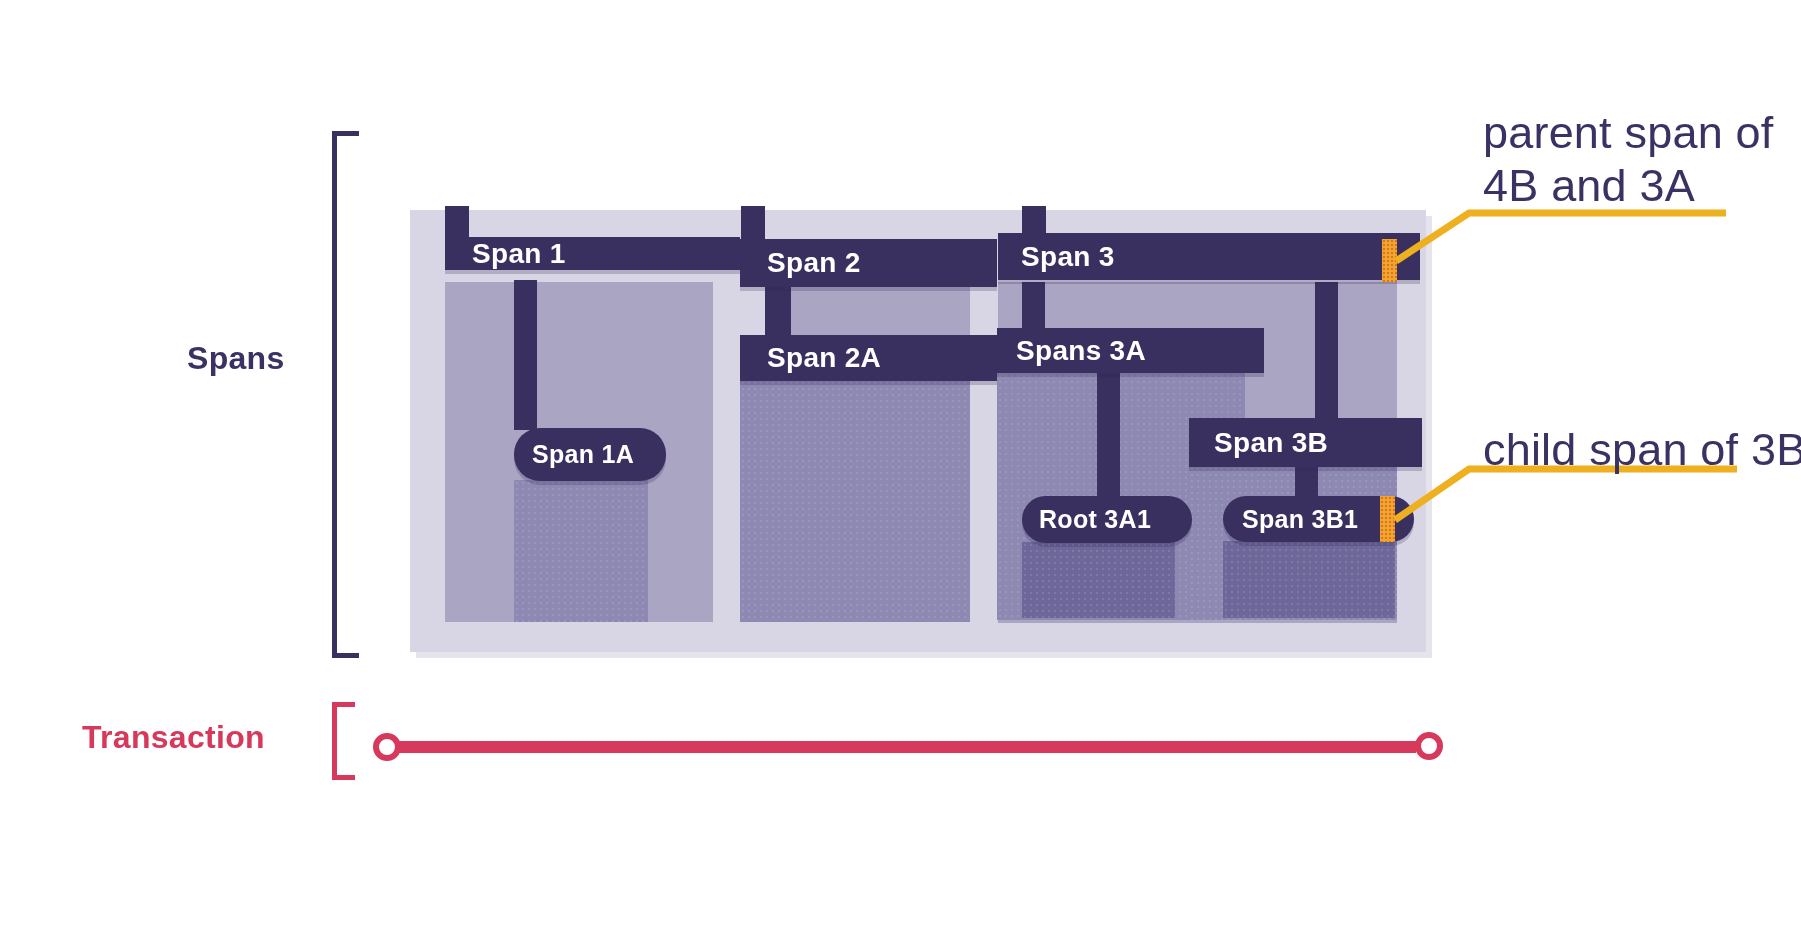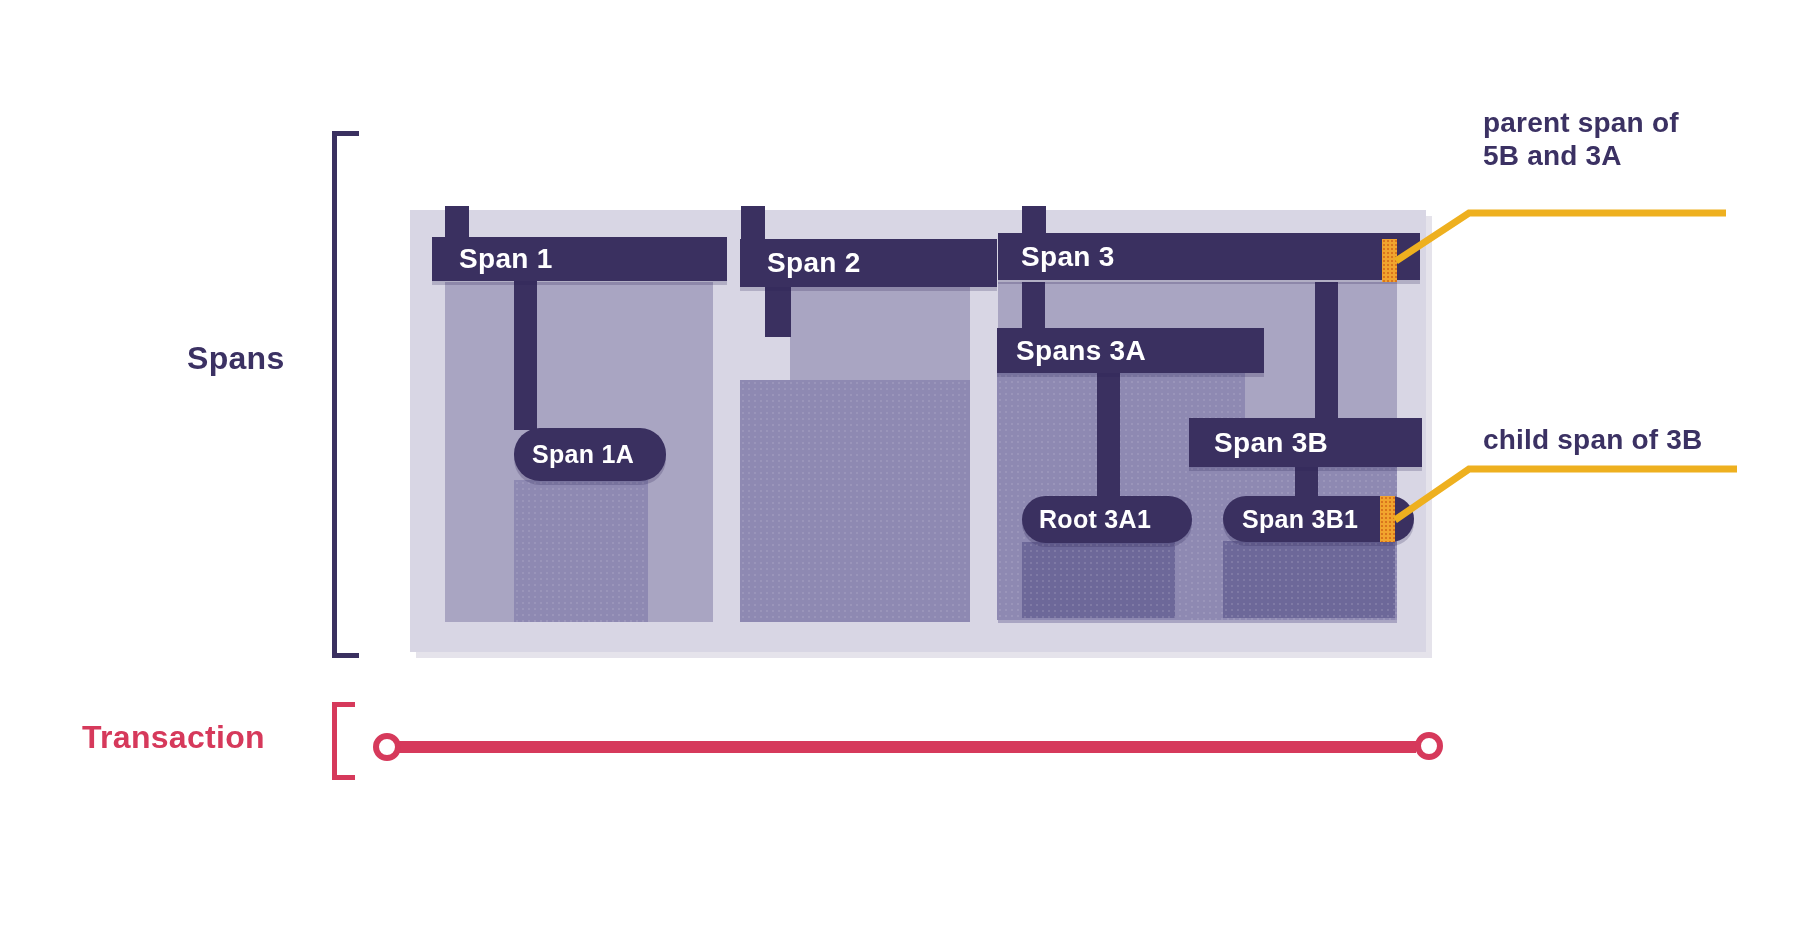--- a/index.html
+++ b/index.html
@@ -37,21 +37,21 @@
   .body.l3{background:var(--c-body3,#6d6899);
            background-image:radial-gradient(rgba(255,255,255,.12) 1px,transparent 1px);
            background-size:6px 6px;}
   .marker{position:absolute;background:var(--c-orange,#f1a42e);
           background-image:radial-gradient(rgba(205,92,20,.65) 1px,transparent 1px);
           background-size:4px 4px;}
 
   
   .callout-lines{position:absolute;left:0;top:0;pointer-events:none;}
   .callout-lines polyline{fill:none;stroke:var(--c-yellow,#eeb01f);stroke-width:7;}
-  .annotation{position:absolute;font-weight:700;font-size:28px;line-height:1.18;
+  .annotation{position:absolute;font-weight:400;font-size:45px;line-height:1.18;
               color:var(--c-dark-text,#3b3163);letter-spacing:.2px;white-space:nowrap;}
 
   
   .tx-track{position:absolute;background:var(--c-red,#d6395b);}
   .tx-endpoint{position:absolute;box-sizing:border-box;width:28px;height:28px;border-radius:50%;
                border:6px solid var(--c-red,#d6395b);background:#ffffff;}
 </style>
 </head>
 <body>
 
@@ -77,28 +77,31 @@
   <div class="connector" style="left:445px;top:206px;width:24px;height:33px;"></div>
   <div class="connector" style="left:741px;top:206px;width:24px;height:35px;"></div>
   <div class="connector" style="left:1022px;top:206px;width:24px;height:33px;"></div>
   <div class="connector" style="left:514px;top:280px;width:23px;height:150px;"></div>
   <div class="connector" style="left:765px;top:284px;width:26px;height:53px;"></div>
   <div class="connector" style="left:1022px;top:282px;width:23px;height:48px;"></div>
   <div class="connector" style="left:1315px;top:282px;width:23px;height:138px;"></div>
   <div class="connector" style="left:1097px;top:371px;width:23px;height:127px;"></div>
   <div class="connector" style="left:1295px;top:465px;width:23px;height:33px;"></div>
 
-  <div class="bar" style="left:432px;top:237px;width:268px;height:44px;padding-left:27px;">
+  <div class="bar" style="left:445px;top:237px;width:268px;height:33px;padding-left:27px;">
     <span>Span 1</span>
   </div>
   <div class="bar small" style="left:514px;top:428px;width:134px;height:53px;padding-left:18px;">
     <span>Span 1A</span>
   </div>
   <div class="bar" style="left:740px;top:239px;width:230px;height:48px;padding-left:27px;">
     <span>Span 2</span>
+  </div>
+  <div class="bar" style="left:740px;top:335px;width:230px;height:46px;padding-left:27px;">
+    <span>Span 2A</span>
   </div>
   <div class="bar" style="left:998px;top:233px;width:399px;height:47px;padding-left:23px;">
     <span>Span 3</span>
   </div>
   <div class="bar" style="left:997px;top:328px;width:248px;height:45px;padding-left:19px;">
     <span>Spans 3A</span>
   </div>
   <div class="bar small" style="left:1022px;top:496px;width:153px;height:47px;padding-left:17px;">
     <span>Root 3A1</span>
   </div>
@@ -112,21 +115,21 @@
   <div class="marker" style="left:1382px;top:239px;width:15px;height:43px;"></div>
   <div class="marker" style="left:1380px;top:496px;width:15px;height:46px;"></div>
 
   <svg class="callout-lines" width="1801" height="927" viewBox="0 0 1801 927">
     <polyline points="1396,261 1469,213 1726,213"></polyline>
     <polyline points="1395,520 1469,469 1737,469"></polyline>
   </svg>
 
   <div class="annotation" style="left:1483px;top:106px;">
     <div>parent span of</div>
-    <div>5B and 3A</div>
+    <div>4B and 3A</div>
   </div>
   <div class="annotation" style="left:1483px;top:423px;">child span of 3B</div>
 
   <div class="bracket red" style="left:332px;top:702px;width:23px;height:78px;"></div>
   <div class="side-label red" style="left:82px;top:719px;">Transaction</div>
 
   <div class="tx-track" style="left:396px;top:741px;width:1020px;height:12px;"></div>
   <div class="tx-endpoint" style="left:373px;top:733px;"></div>
   <div class="tx-endpoint" style="left:1415px;top:732px;"></div>
 

